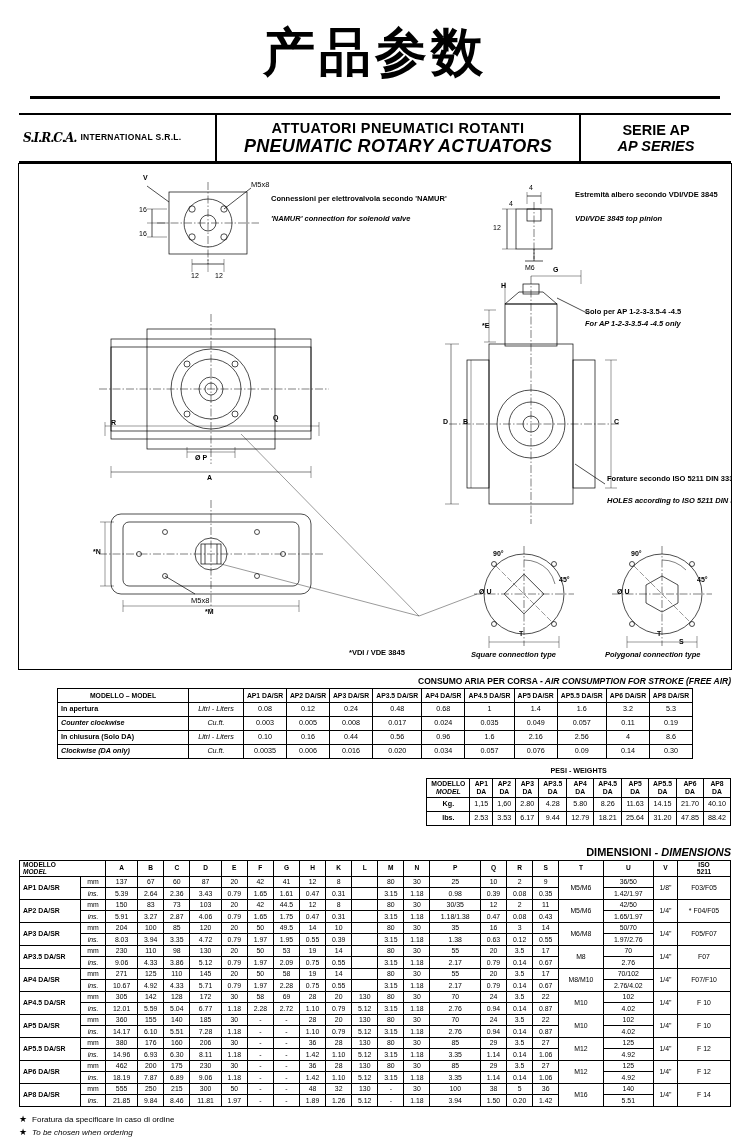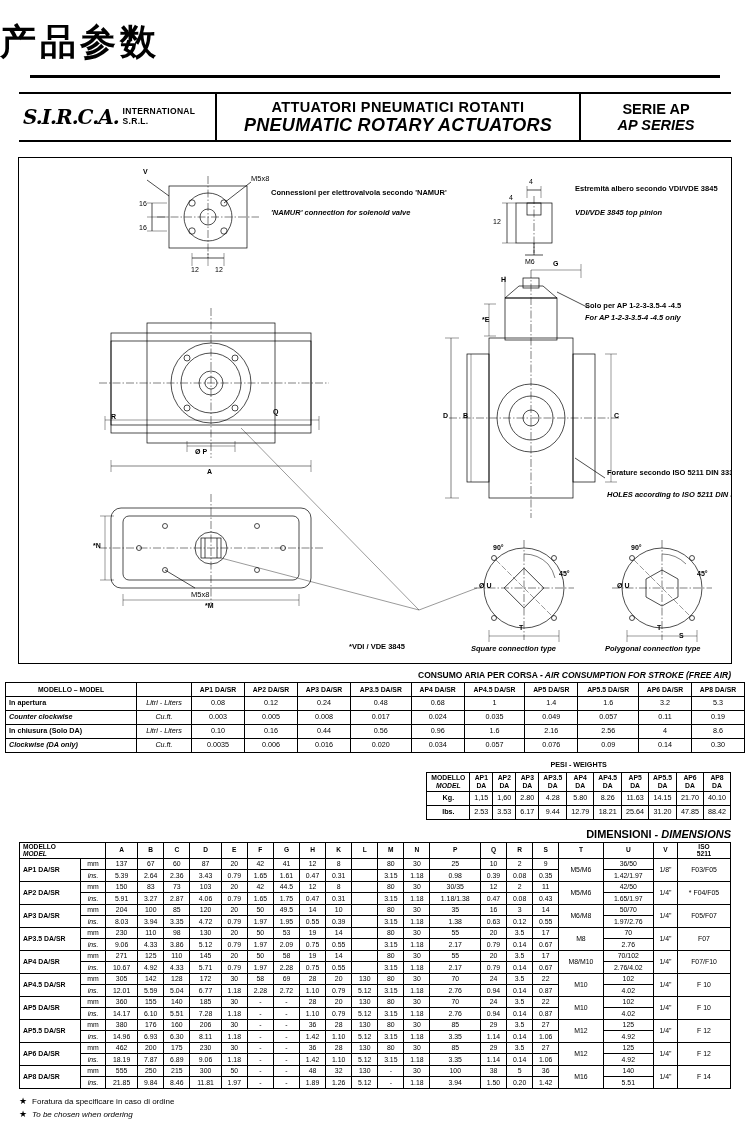--- a/index.html
+++ b/index.html
@@ -7,22 +7,23 @@
     width:750px;
     background:#ffffff;
     font-family:"Liberation Sans", sans-serif;
     color:#000;
     -webkit-font-smoothing:antialiased;
   }
   .page{width:750px;position:relative;}
 
   
   .page-title{
+    text-align:center;
     font-family:"DejaVu Sans", sans-serif;
-    font-size:36px;
+    font-size:52px;
     font-weight:bold;
     letter-spacing:4px;
     padding:18px 0 6px 0;
     color:#000;
   }
   .title-rule{
     width:690px;margin:2px auto 0 auto;border-top:3px solid #000;
   }
 
   
@@ -31,62 +32,62 @@
     display:flex;align-items:stretch;
     border-top:2px solid #000;border-bottom:2px solid #000;
     height:46px;
   }
   .brand-logo{
     width:196px;display:flex;align-items:center;gap:4px;
     padding-left:4px;box-sizing:border-box;
   }
   .logo-mark{
     font-family:"DejaVu Serif", serif;
-    font-size:20px;font-weight:bold;font-style:italic;letter-spacing:-1px;
+    font-size:12px;font-weight:bold;font-style:italic;letter-spacing:-1px;
   }
   .logo-sub{
     font-size:8.5px;font-weight:bold;letter-spacing:.3px;padding-bottom:2px;
   }
   .brand-center{
     flex:1;border-left:2px solid #000;border-right:2px solid #000;
     display:flex;flex-direction:column;justify-content:center;align-items:center;
     text-align:center;
   }
   .brand-center .l1{font-size:14.5px;font-weight:bold;letter-spacing:.4px;}
   .brand-center .l2{font-size:18px;font-weight:bold;font-style:italic;letter-spacing:.3px;}
   .brand-right{
     width:150px;display:flex;flex-direction:column;justify-content:center;align-items:center;
   }
   .brand-right .r1{font-size:14.5px;font-weight:bold;}
   .brand-right .r2{font-size:14.5px;font-weight:bold;font-style:italic;}
 
   
   .drawing{
-    width:712px;height:505px;margin:15px auto 0 auto;
+    width:712px;height:505px;margin:0 auto 0 auto;
     border:1px solid #000;position:relative;overflow:hidden;
     background:#fff;
   }
   .drawing svg{position:absolute;left:0;top:0;}
   .dwg-label{
     position:absolute;font-size:7.5px;line-height:1.25;white-space:nowrap;
   }
   .dwg-label.it{font-style:italic;}
   .dwg-label.b{font-weight:bold;}
   .dwg-dim{position:absolute;font-size:7px;}
 
   
   .sec-cap{
     width:712px;margin:6px auto 2px auto;font-size:8.5px;font-weight:bold;text-align:right;
   }
   .sec-cap .it{font-style:italic;font-weight:bold;}
-  .sec-cap.big{font-size:11px;margin-top:8px;}
+  .sec-cap.big{font-size:11px;margin-top:20px;}
 
   
   table{border-collapse:collapse;}
-  .tbl{width:740px;margin:0 auto;font-size:7.2px;}
+  .tbl{width:636px;margin:0 auto;font-size:7.2px;}
   .tbl td,.tbl th{
     border:1px solid #000;text-align:center;padding:1px 1px;
     line-height:1.15;white-space:nowrap;
   }
   .tbl .hd{font-weight:bold;font-size:6.8px;}
   .lft{text-align:left !important;padding-left:3px !important;}
   .it{font-style:italic;}
   .b{font-weight:bold;}
 
   

